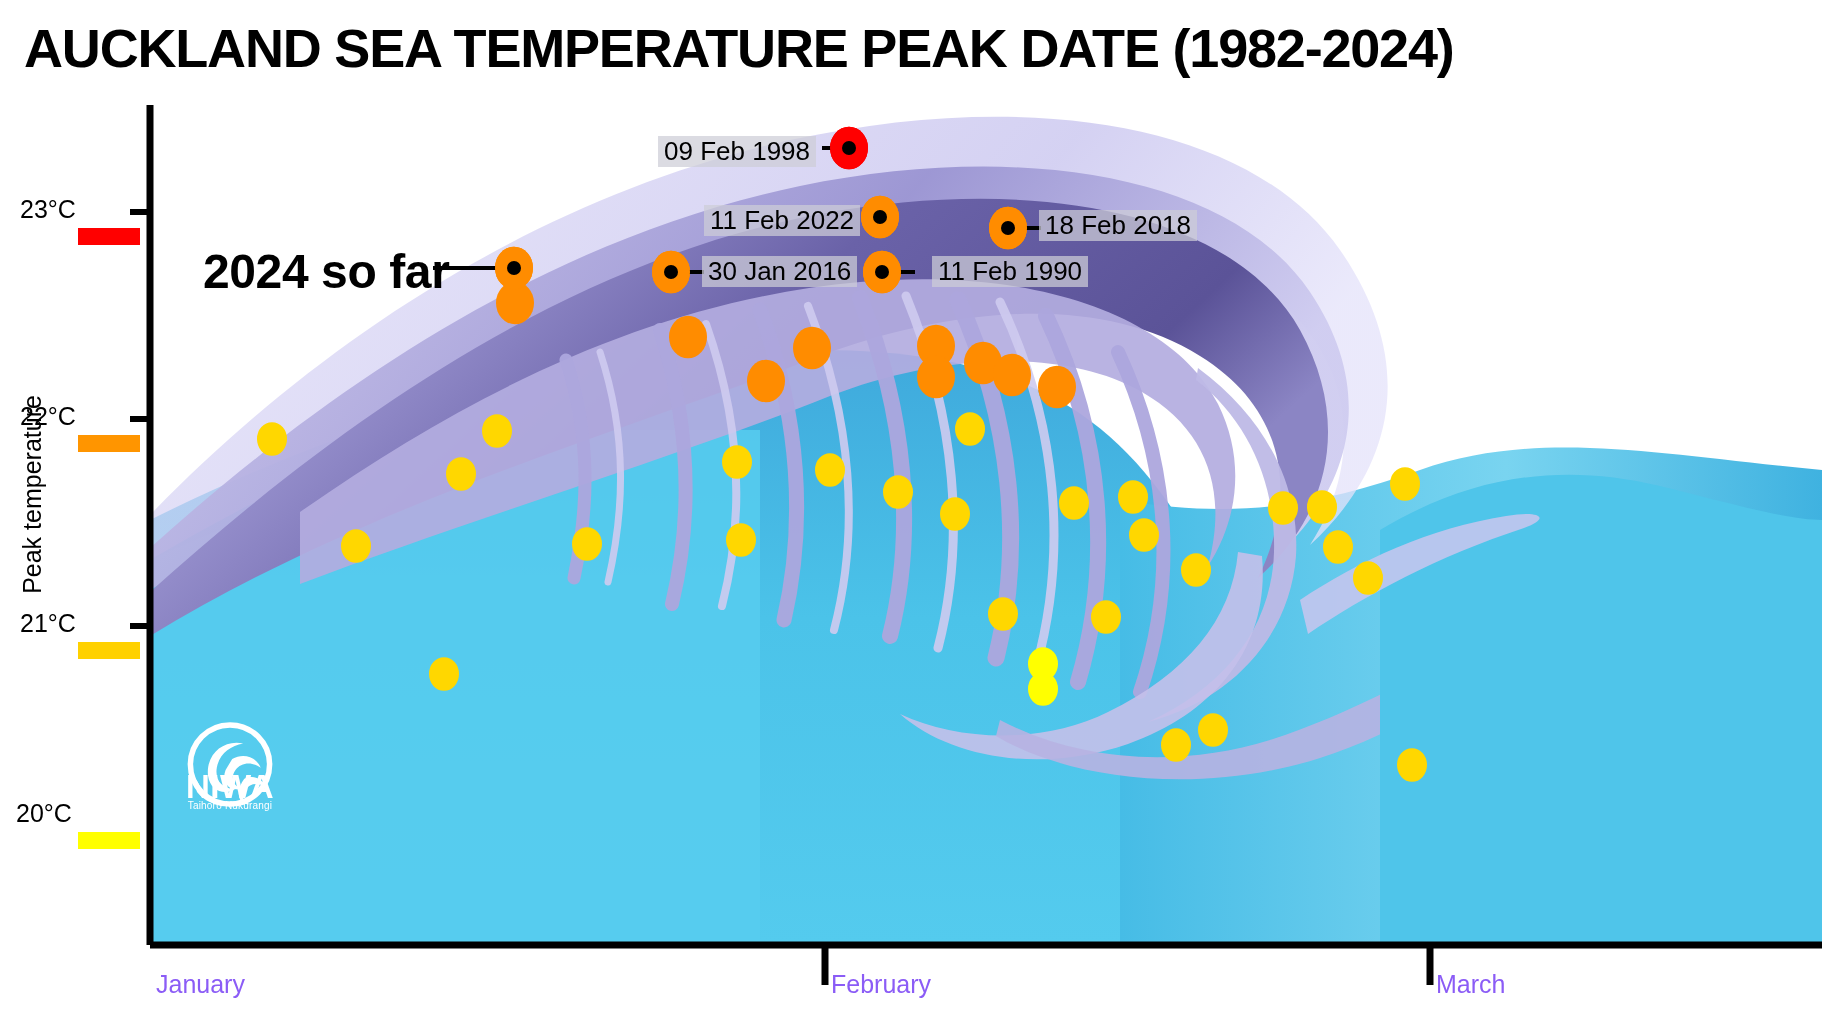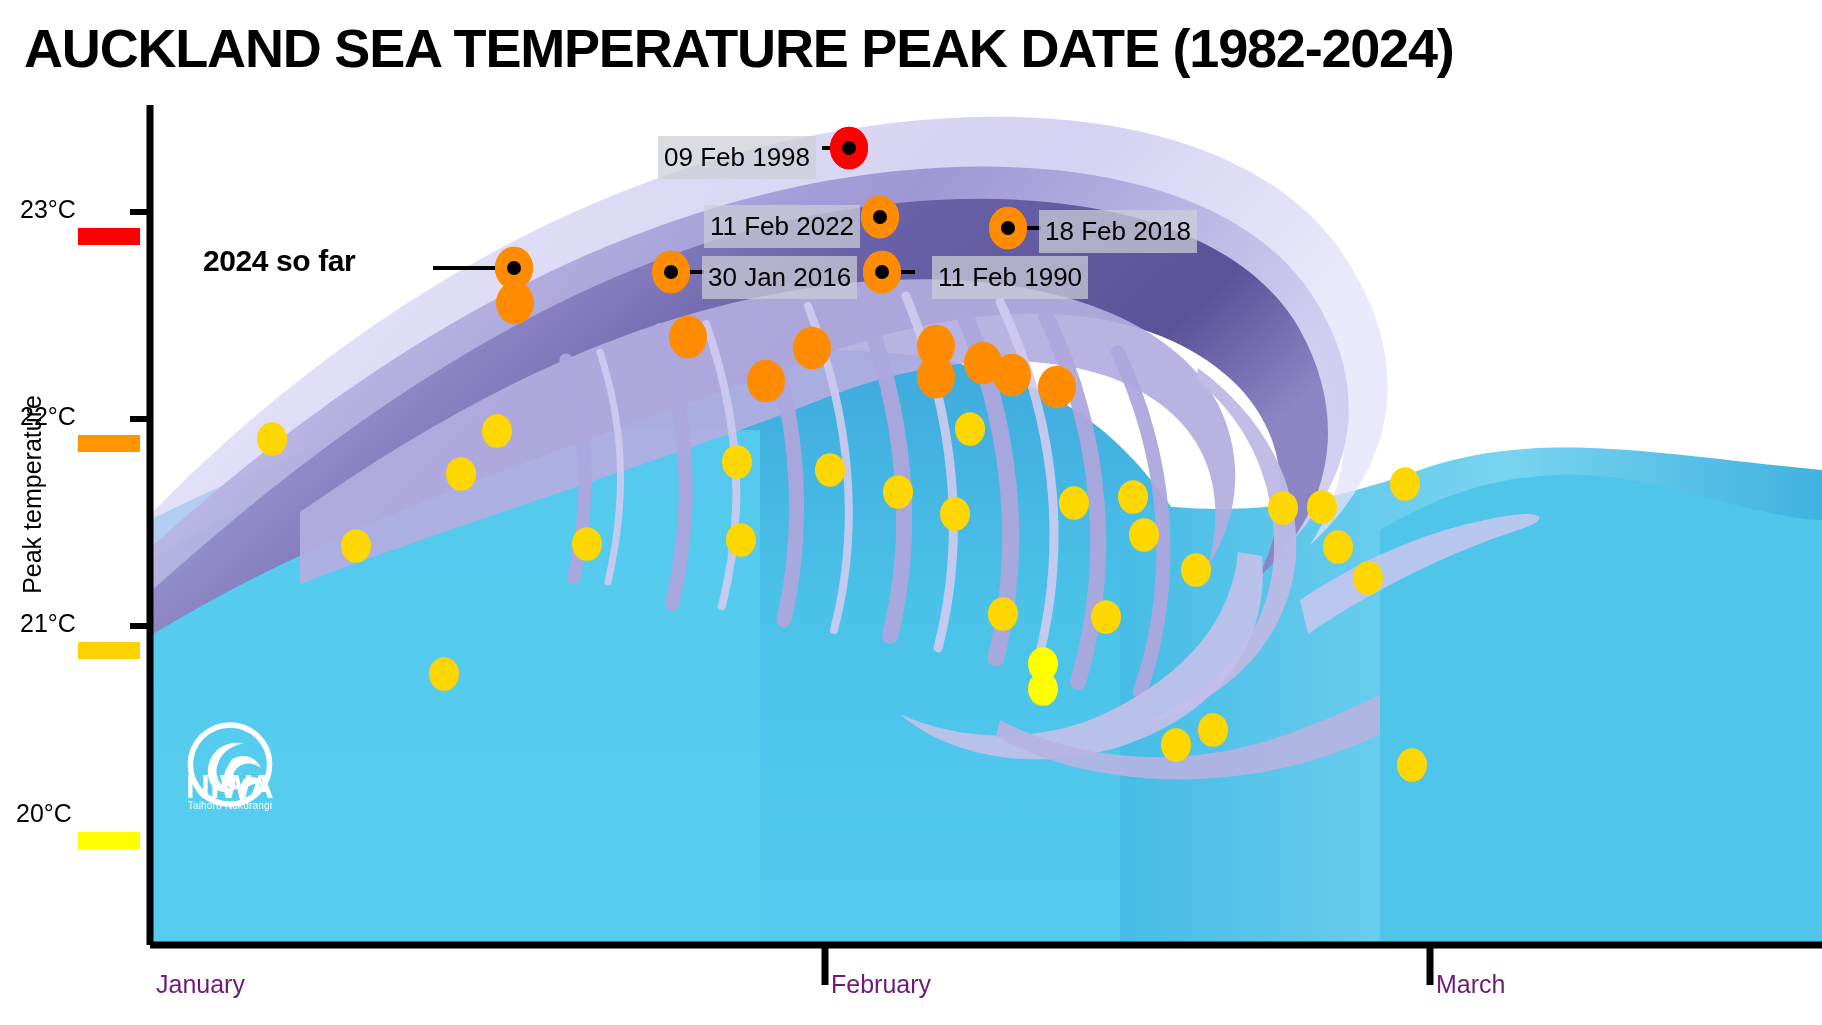--- a/index.html
+++ b/index.html
@@ -53,43 +53,43 @@
     text-align: center;
     font-size: 25px;
     color: #000;
     transform: rotate(-90deg);
     transform-origin: center center;
   }
   .xlabel-text {
     position: absolute;
     top: 970px;
     font-size: 25px;
-    color: #701a75;
+    color: #8b5cf6;
     white-space: nowrap;
   }
   #credit {
     position: absolute;
     right: 20px;
     top: 910px;
     font-size: 24px;
     color: #ffffff;
     white-space: nowrap;
   }
   .annot-label {
     position: absolute;
     font-size: 26px;
     color: #000;
     background: rgba(205,205,215,0.72);
-    padding: 8px 6px;
+    padding: 2px 6px;
     white-space: nowrap;
     line-height: 1.05;
   }
   #annot-2024 {
     position: absolute;
-    font-size: 30px;
+    font-size: 48px;
     font-weight: bold;
     color: #000;
     white-space: nowrap;
     letter-spacing: -0.4px;
   }
   #niwa-logo {
     position: absolute;
     left: 175px;
     top: 710px;
     width: 110px;

